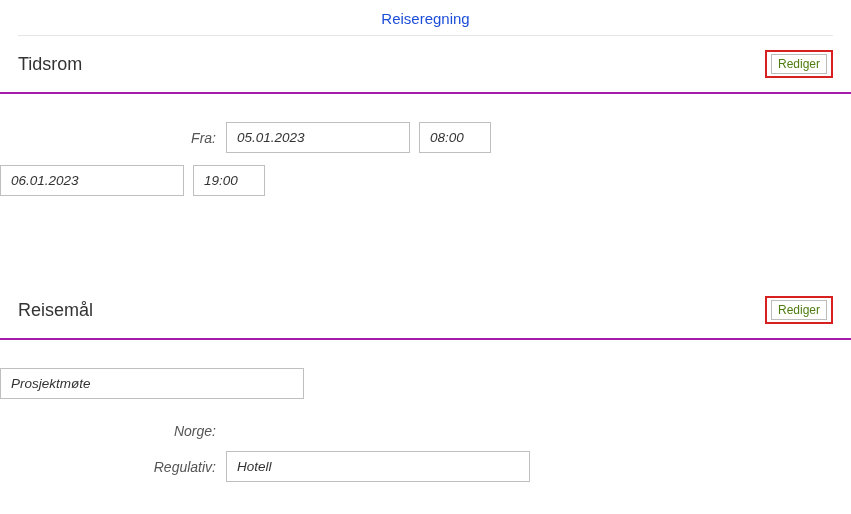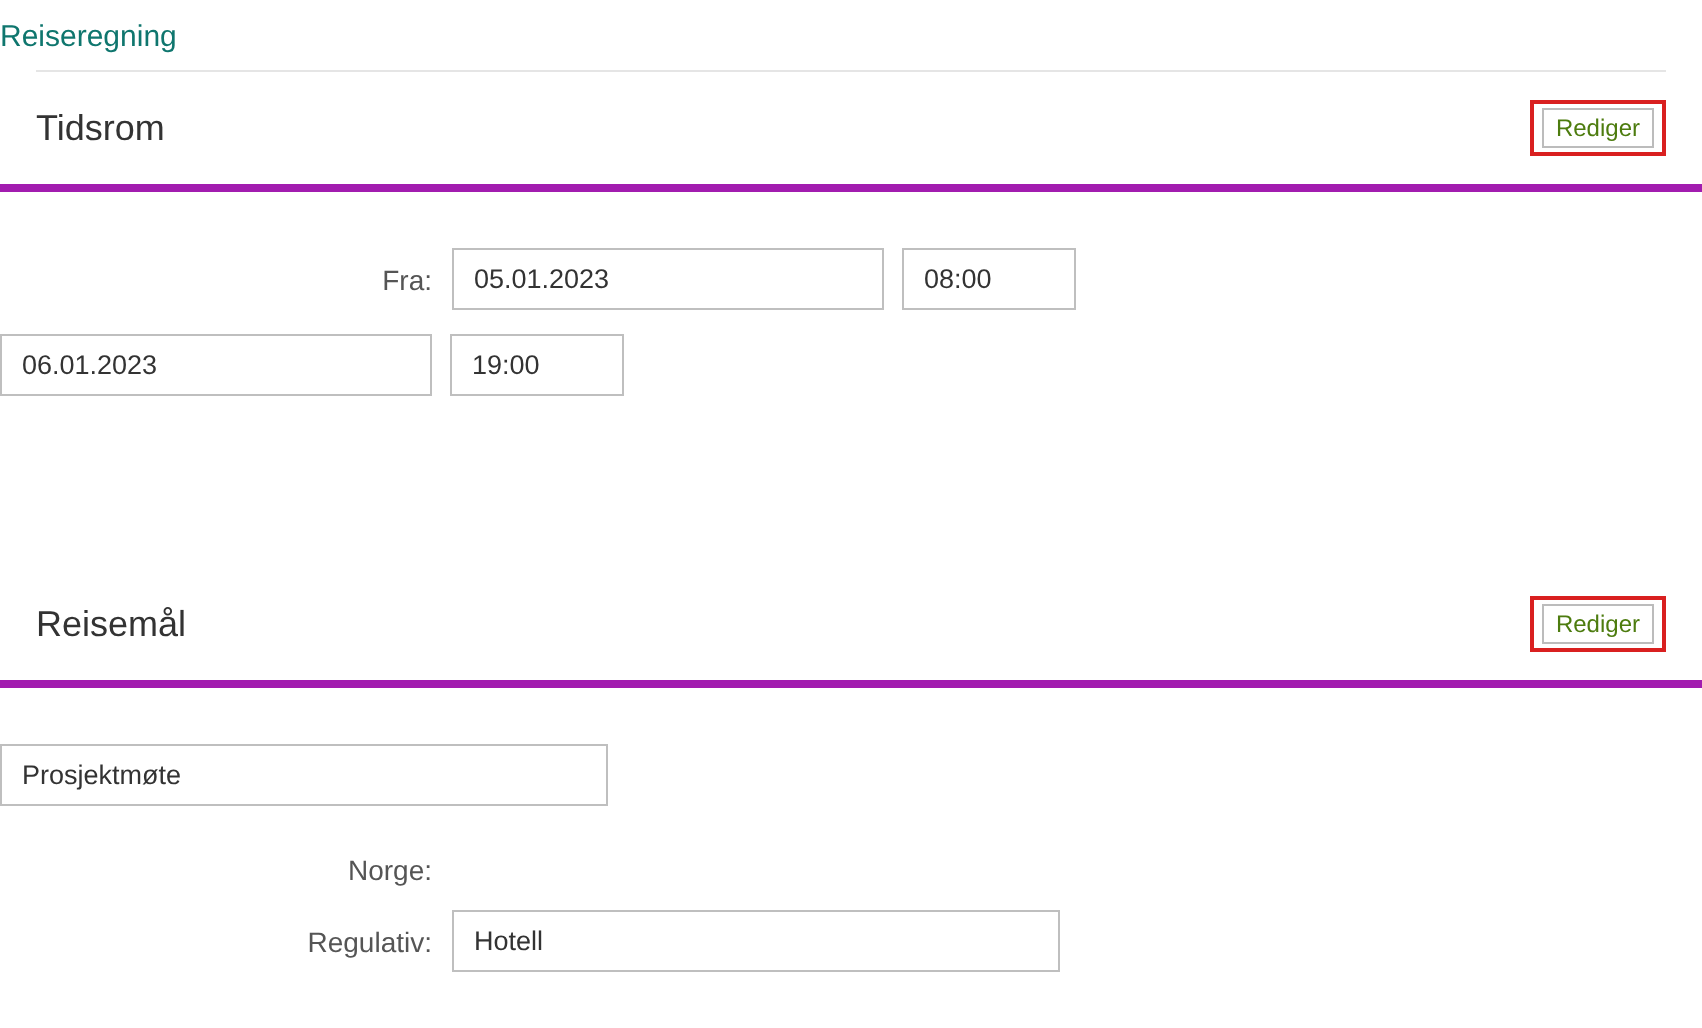--- a/index.html
+++ b/index.html
@@ -8,34 +8,35 @@
       padding: 0;
     }
     body {
       font-family: Arial, Helvetica, sans-serif;
       background: #ffffff;
       width: 851px;
       height: 514px;
       overflow: hidden;
     }
     .page-title {
-      color: #0f766e;
+      text-align: center;
+      color: #1d4ed8;
       font-size: 15px;
       padding: 10px 0 8px 0;
     }
     .divider {
       border-top: 1px solid #e5e5e5;
       margin: 0 18px;
     }
     .section-header {
       display: flex;
       justify-content: space-between;
       align-items: center;
       padding: 14px 18px 14px 18px;
-      border-bottom: 4px solid #a21caf;
+      border-bottom: 2px solid #a21caf;
     }
     .section-title {
       font-size: 18px;
       color: #333;
       font-weight: 400;
     }
     .edit-wrap {
       border: 2px solid #d92020;
       padding: 2px 4px;
     }
@@ -44,20 +45,21 @@
       border: 1px solid #bcbcbc;
       color: #4d7c0f;
       font-size: 12px;
       padding: 2px 6px;
       cursor: pointer;
       font-family: inherit;
     }
     .form-area {
       padding-top: 28px;
       padding-bottom: 10px;
+      font-style: italic;
     }
     .form-row {
       display: flex;
       align-items: center;
       margin-bottom: 12px;
     }
     .form-label {
       width: 226px;
       text-align: right;
       padding-right: 10px;
@@ -68,24 +70,24 @@
       height: 31px;
       border: 1px solid #bfbfbf;
       background: #fff;
       font-size: 13.5px;
       color: #333;
       padding: 0 10px;
       display: flex;
       align-items: center;
     }
     .date-box {
-      width: 216px;
+      width: 184px;
     }
     .time-box {
-      width: 87px;
+      width: 72px;
       margin-left: 9px;
     }
     .wide-box {
       width: 304px;
     }
     .gap-large {
       height: 64px;
     }
   </style>
 </head>

